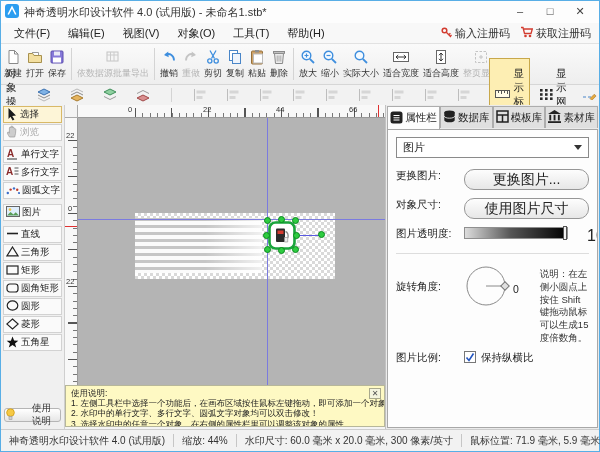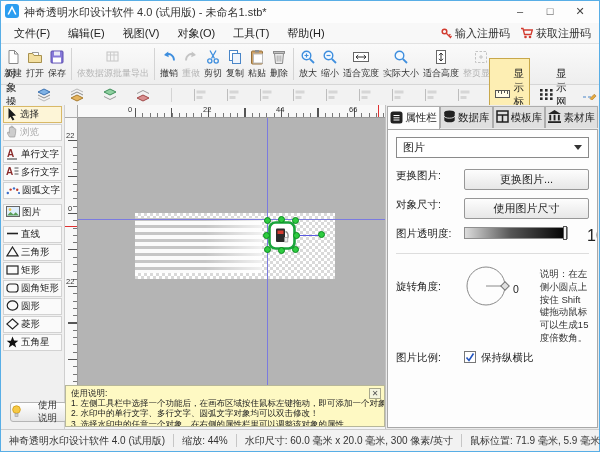--- a/index.html
+++ b/index.html
@@ -8,41 +8,41 @@
   .win{position:absolute;inset:0;border:1px solid #58aee6;background:#f4f4f4}
   
   .titlebar{position:absolute;left:0;top:0;right:0;height:22px;background:#fdfdfd;display:flex;align-items:center;padding:0 4px;gap:5px}
   .titlebar .title{font-size:11px;color:#333}
   .winbtns{margin-left:auto;display:flex}
   .winbtn{width:30px;height:20px;text-align:center;line-height:19px;font-size:11px;color:#444}
   
   .menubar{position:absolute;left:0;top:22px;right:0;height:20px;background:#f8f8f8;display:flex;align-items:center;padding:0 4px;font-size:11px}
   .mitem{padding:1px 9px;color:#222}
   .reg{margin-left:auto;display:flex;align-items:center;gap:10px;padding-right:4px}
-  .reglink{display:flex;align-items:flex-end;gap:3px;color:#333}
+  .reglink{display:flex;align-items:center;gap:3px;color:#333}
   
   .toolbar1{position:absolute;left:0;top:42px;right:0;height:42px;background:linear-gradient(#fafafa,#eee);border-top:1px solid #e2e2e2;border-bottom:1px solid #d6d6d6;display:flex;align-items:center;padding:0 1px}
   .tbtn{display:flex;flex-direction:column;align-items:center;justify-content:center;height:38px;padding:1px 2px;gap:1px}
   .tbtn .ticon{height:17px;display:flex;align-items:center;justify-content:center}
   .tbtn .lbl{font-size:9px;color:#333;white-space:nowrap}
   .tbtn.dis .lbl{color:#b4b4b4}
   .vsep{width:1px;height:32px;background:#d4d4d4;margin:0 3px;flex:none}
   
   .toolbar2{position:absolute;left:0;top:84px;right:0;height:20px;background:#f2f2f2;display:flex;align-items:center;padding:0 5px;gap:17px;font-size:10.5px}
   .sicon{width:17px;height:15px;display:flex;align-items:center;justify-content:center}
   .viewbtns{margin-left:auto;display:flex;gap:4px;padding-right:3px}
   .vbtn{display:flex;align-items:center;gap:3px;padding:1px 5px;font-size:10.5px;border:1px solid transparent;color:#222}
   .vbtn.on{background:#fdeeb3;border-color:#c8a84b}
   
   .tools{position:absolute;left:0;top:104px;width:64px;bottom:22px;background:#f0f0f0;border-right:1px solid #cfcfcf}
   .tool{display:flex;align-items:center;gap:2px;margin:1px 2px;padding:0 2px;height:17px;border:1px solid #d2d2d2;background:#fafafa;font-size:9.5px;color:#222;white-space:nowrap}
   .tool.active{background:#fdf5d7;border-color:#d9b967}
   .tool.dis{color:#a8a8a8}
   .tgap{height:3px}
-  .helpbtn{position:absolute;left:9px;bottom:7px;width:57px;height:20px;border:1px solid #b5b5b5;border-radius:3px;background:linear-gradient(#fff,#e6e6e6);display:flex;align-items:center;justify-content:center;gap:16px;font-size:9.5px;color:#333}
+  .helpbtn{position:absolute;left:3px;bottom:7px;width:57px;height:14px;border:1px solid #b5b5b5;border-radius:3px;background:linear-gradient(#fff,#e6e6e6);display:flex;align-items:center;justify-content:center;gap:16px;font-size:9.5px;color:#333}
   
   .corner{position:absolute;left:64px;top:104px;width:13px;height:13px;background:#f4f4f4;border-right:1px solid #aaa;border-bottom:1px solid #aaa}
   .hruler{position:absolute;left:77px;top:104px;width:307px;height:13px;background:#f8f8f8;border-bottom:1px solid #999;overflow:hidden}
   .hticks{position:absolute;left:57px;right:0;bottom:0;height:4px;background:repeating-linear-gradient(90deg,#777 0 1px,transparent 1px 7.3px)}
   .hticksM{position:absolute;left:57px;right:0;bottom:0;height:9px;background:repeating-linear-gradient(90deg,#555 0 1px,transparent 1px 36.5px)}
   .vruler{position:absolute;left:64px;top:117px;width:13px;height:268px;background:#f8f8f8;border-right:1px solid #999;overflow:hidden}
   .vticks{position:absolute;top:22px;bottom:0;right:0;width:4px;background:repeating-linear-gradient(180deg,#777 0 1px,transparent 1px 7.3px)}
   .vticksM{position:absolute;top:22px;bottom:0;right:0;width:9px;background:repeating-linear-gradient(180deg,#555 0 1px,transparent 1px 36.5px)}
   .rnum{position:absolute;font-size:7.5px;color:#333;line-height:8px}
   .rmark{position:absolute;background:#e03030}
@@ -57,21 +57,21 @@
   
   .panel{position:absolute;left:384px;top:104px;right:0;bottom:22px;background:#ebebeb;border-left:1px solid #c2c2c2}
   .ptabs{display:flex;height:24px;padding:1px 1px 0 1px}
   .ptab{flex:1;display:flex;align-items:center;justify-content:center;gap:2px;height:22px;font-size:10.5px;border:1px solid #adadad;border-bottom:none;background:#e0e0e0;white-space:nowrap;overflow:hidden}
   .ptab.active{background:#fdfdfd;height:23px}
   .pcontent{position:absolute;left:1px;right:1px;top:24px;bottom:1px;background:#fdfdfd;border:1px solid #a8a8a8;padding:7px 8px;overflow:hidden}
   .combo{height:21px;border:1px solid #8a8a8a;background:#fff;display:flex;align-items:center;padding:0 6px;margin-bottom:11px;font-size:11px}
   .combo .arr{margin-left:auto;width:0;height:0;border-left:4px solid transparent;border-right:4px solid transparent;border-top:5px solid #333}
   .prow{display:flex;align-items:flex-start;margin-bottom:8px}
   .plabel{width:68px;font-size:10.5px;color:#222;flex:none}
-  .pbtn{flex:1;height:21px;border:1px solid #979797;border-radius:2px;background:linear-gradient(#fdfdfd,#e7e7e7);font-size:11px;display:flex;align-items:center;justify-content:center;color:#222}
+  .pbtn{flex:1;height:21px;border:1px solid #979797;border-radius:10px;background:linear-gradient(#fdfdfd,#e7e7e7);font-size:14px;display:flex;align-items:center;justify-content:center;color:#222}
   .slider{width:104px;height:12px;border:1px solid #8f8f8f;background:linear-gradient(90deg,#ddd,#555 45%,#000);position:relative;flex:none}
   .knob{position:absolute;right:0;top:-2px;width:4px;height:14px;background:#f2f2f2;border:1px solid #555}
   .pct{margin-left:19px;font-size:16px}
   .psep{border-top:1px solid #ddd;margin:2px 0 8px}
   .rotrow{display:flex;align-items:flex-start;margin-bottom:6px}
   .rotval{font-size:10.5px;margin:21px 2px 0 1px}
   .note{flex:1;font-size:9.5px;color:#333;line-height:1.35;margin-left:19px;margin-top:6px}
   .chk{width:12px;height:12px;border:1px solid #777;background:#fff;display:flex;align-items:center;justify-content:center;margin-right:5px;flex:none}
   
   .helpbox{position:absolute;left:64px;bottom:24px;width:320px;height:42px;background:#fef9c3;border:1px solid #b7b79a;padding:2px 5px;overflow:hidden}
@@ -249,35 +249,35 @@
           <svg width="16" height="16">
             <circle cx="6.5" cy="6.5" r="4.3" fill="#f4faff" stroke="#3e8ede" stroke-width="1.4"></circle>
             <path d="M9.8 9.8L14 14" stroke="#3e8ede" stroke-width="1.8"></path>
             <path d="M4.5 6.5h4" stroke="#3e8ede" stroke-width="1.2"></path>
           </svg>
         </span>
         <span class="lbl">缩小</span>
       </span>
     <span class="tbtn">
         <span class="ticon">
+          <svg width="16" height="16">
+            <circle cx="6.5" cy="6.5" r="4.3" fill="#f4faff" stroke="#3e8ede" stroke-width="1.4"></circle>
+            <path d="M9.8 9.8L14 14" stroke="#3e8ede" stroke-width="1.8"></path>
+          </svg>
+        </span>
+        <span class="lbl">实际大小</span>
+      </span>
+    <span class="tbtn">
+        <span class="ticon">
           <svg width="18" height="16">
             <rect x="1.5" y="3.5" width="15" height="9" fill="#fff" stroke="#666"></rect>
             <path d="M4 8h10M4 8l2.2-2M4 8l2.2 2M14 8l-2.2-2M14 8l-2.2 2" stroke="#333" fill="none"></path>
           </svg>
         </span>
         <span class="lbl">适合宽度</span>
-      </span>
-    <span class="tbtn">
-        <span class="ticon">
-          <svg width="16" height="16">
-            <circle cx="6.5" cy="6.5" r="4.3" fill="#f4faff" stroke="#3e8ede" stroke-width="1.4"></circle>
-            <path d="M9.8 9.8L14 14" stroke="#3e8ede" stroke-width="1.8"></path>
-          </svg>
-        </span>
-        <span class="lbl">实际大小</span>
       </span>
     <span class="tbtn">
         <span class="ticon">
           <svg width="16" height="16">
             <rect x="3.5" y="1.5" width="9" height="13" fill="#fff" stroke="#666"></rect>
             <path d="M8 4v8M8 4L6 6.2M8 4l2 2.2M8 12l-2-2.2M8 12l2-2.2" stroke="#333" fill="none"></path>
           </svg>
         </span>
         <span class="lbl">适合高度</span>
       </span>

